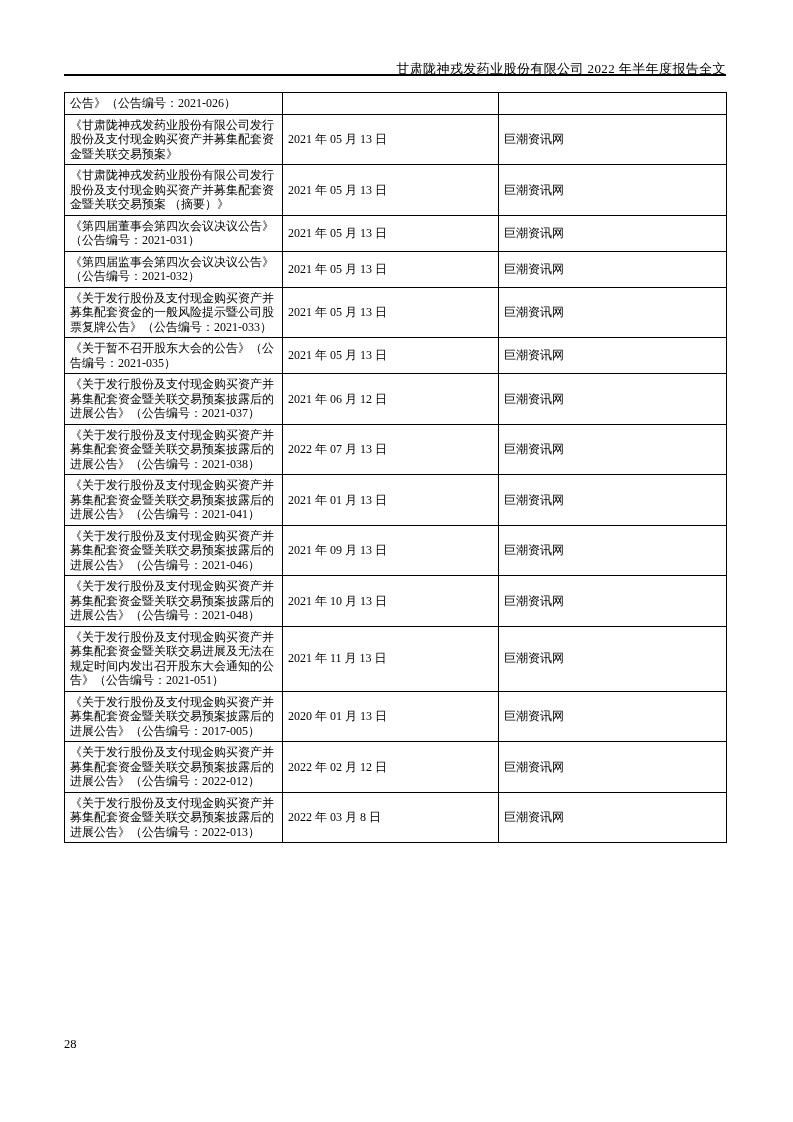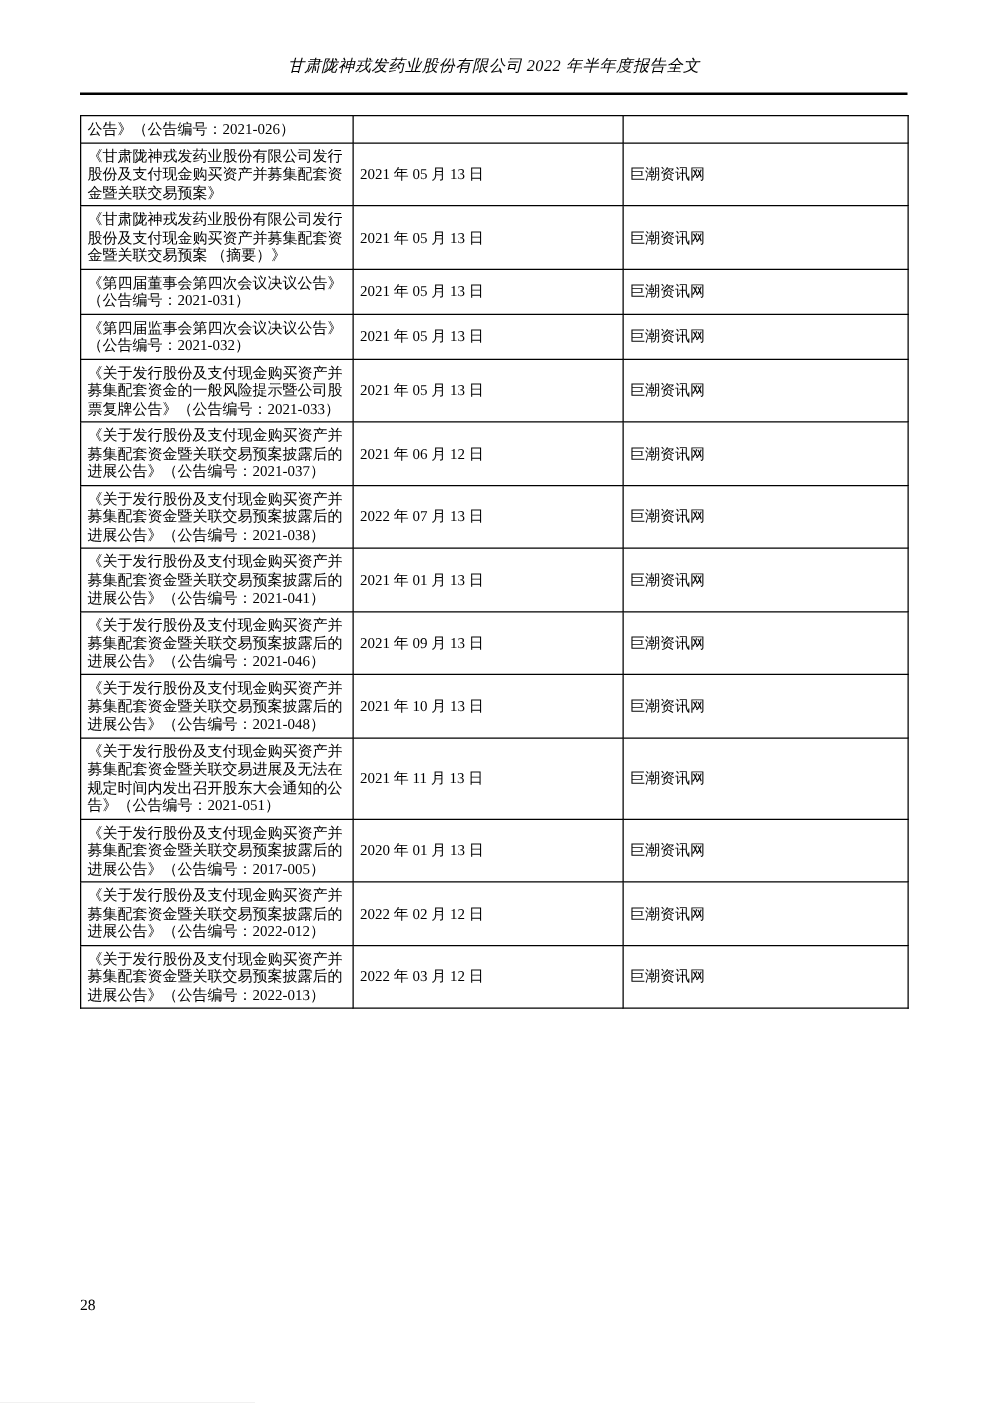--- a/index.html
+++ b/index.html
@@ -7,26 +7,25 @@
     position:relative;
     width:793px;height:1122px;
     margin:0 auto;
     background:#ffffff;
     font-family:"Liberation Serif","DejaVu Serif",serif;
     color:#000;
     overflow:hidden;
   }
   .running-header{
     position:absolute;
-    top:44px;left:64px;width:662px;
-    text-align:center;
+    top:60px;left:64px;width:662px;
+    text-align:right;
     font-size:13px;
     letter-spacing:0.4px;
     white-space:nowrap;
-    font-style:italic;
   }
   .header-rule{
     position:absolute;
     top:74px;left:64px;width:662px;height:2px;
     background:#000;
   }
   table.ann-table{
     position:absolute;
     top:92px;left:64px;
     width:662px;
@@ -90,20 +89,25 @@
           <td class="cell-name">《第四届监事会第四次会议决议公告》（公告编号：2021-032）</td>
           <td class="cell-date">2021 年 05 月 13 日</td>
           <td class="cell-site">巨潮资讯网</td>
         </tr>
         <tr>
           <td class="cell-name">《关于发行股份及支付现金购买资产并募集配套资金的一般风险提示暨公司股票复牌公告》（公告编号：2021-033）</td>
           <td class="cell-date">2021 年 05 月 13 日</td>
           <td class="cell-site">巨潮资讯网</td>
         </tr>
         <tr>
+          <td class="cell-name">《关于暂不召开股东大会的公告》（公告编号：2021-035）</td>
+          <td class="cell-date">2021 年 05 月 13 日</td>
+          <td class="cell-site">巨潮资讯网</td>
+        </tr>
+        <tr>
           <td class="cell-name">《关于发行股份及支付现金购买资产并募集配套资金暨关联交易预案披露后的进展公告》（公告编号：2021-037）</td>
           <td class="cell-date">2021 年 06 月 12 日</td>
           <td class="cell-site">巨潮资讯网</td>
         </tr>
         <tr>
           <td class="cell-name">《关于发行股份及支付现金购买资产并募集配套资金暨关联交易预案披露后的进展公告》（公告编号：2021-038）</td>
           <td class="cell-date">2022 年 07 月 13 日</td>
           <td class="cell-site">巨潮资讯网</td>
         </tr>
         <tr>
@@ -131,21 +135,21 @@
           <td class="cell-date">2020 年 01 月 13 日</td>
           <td class="cell-site">巨潮资讯网</td>
         </tr>
         <tr>
           <td class="cell-name">《关于发行股份及支付现金购买资产并募集配套资金暨关联交易预案披露后的进展公告》（公告编号：2022-012）</td>
           <td class="cell-date">2022 年 02 月 12 日</td>
           <td class="cell-site">巨潮资讯网</td>
         </tr>
         <tr>
           <td class="cell-name">《关于发行股份及支付现金购买资产并募集配套资金暨关联交易预案披露后的进展公告》（公告编号：2022-013）</td>
-          <td class="cell-date">2022 年 03 月 12 日</td>
+          <td class="cell-date">2022 年 03 月 8 日</td>
           <td class="cell-site">巨潮资讯网</td>
         </tr>
       </tbody>
   </table>
 
   <div class="page-footer">28</div>
 
 </div>
 
 </body></html>

